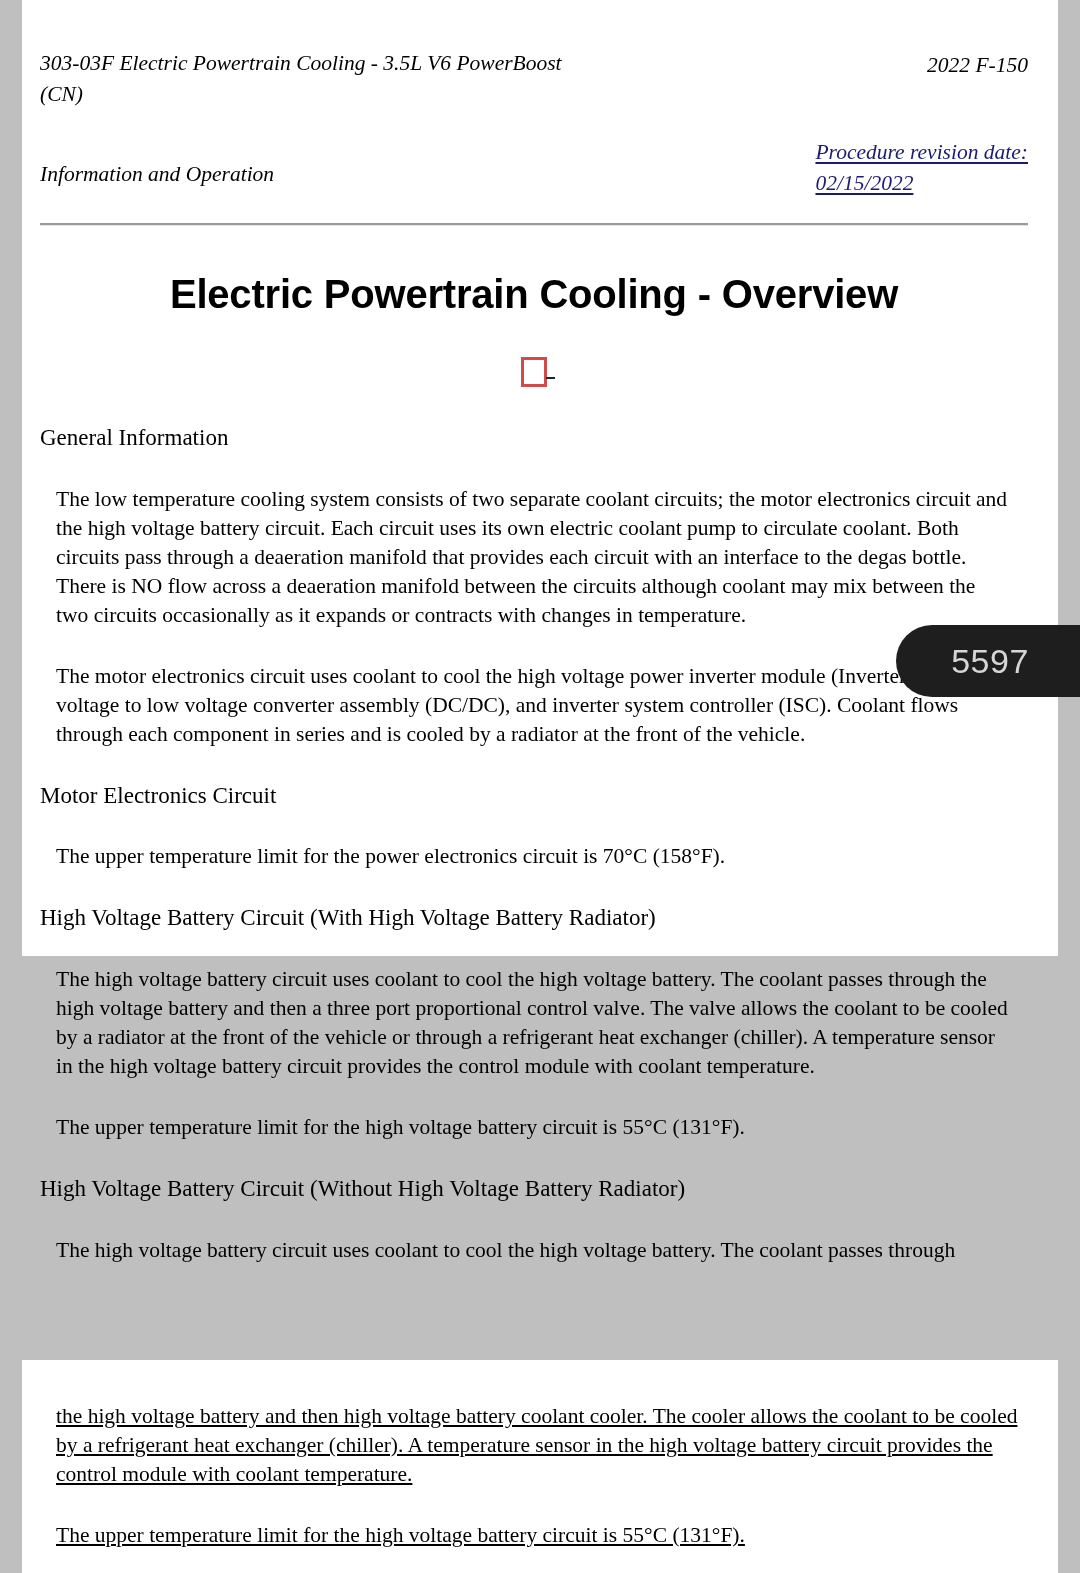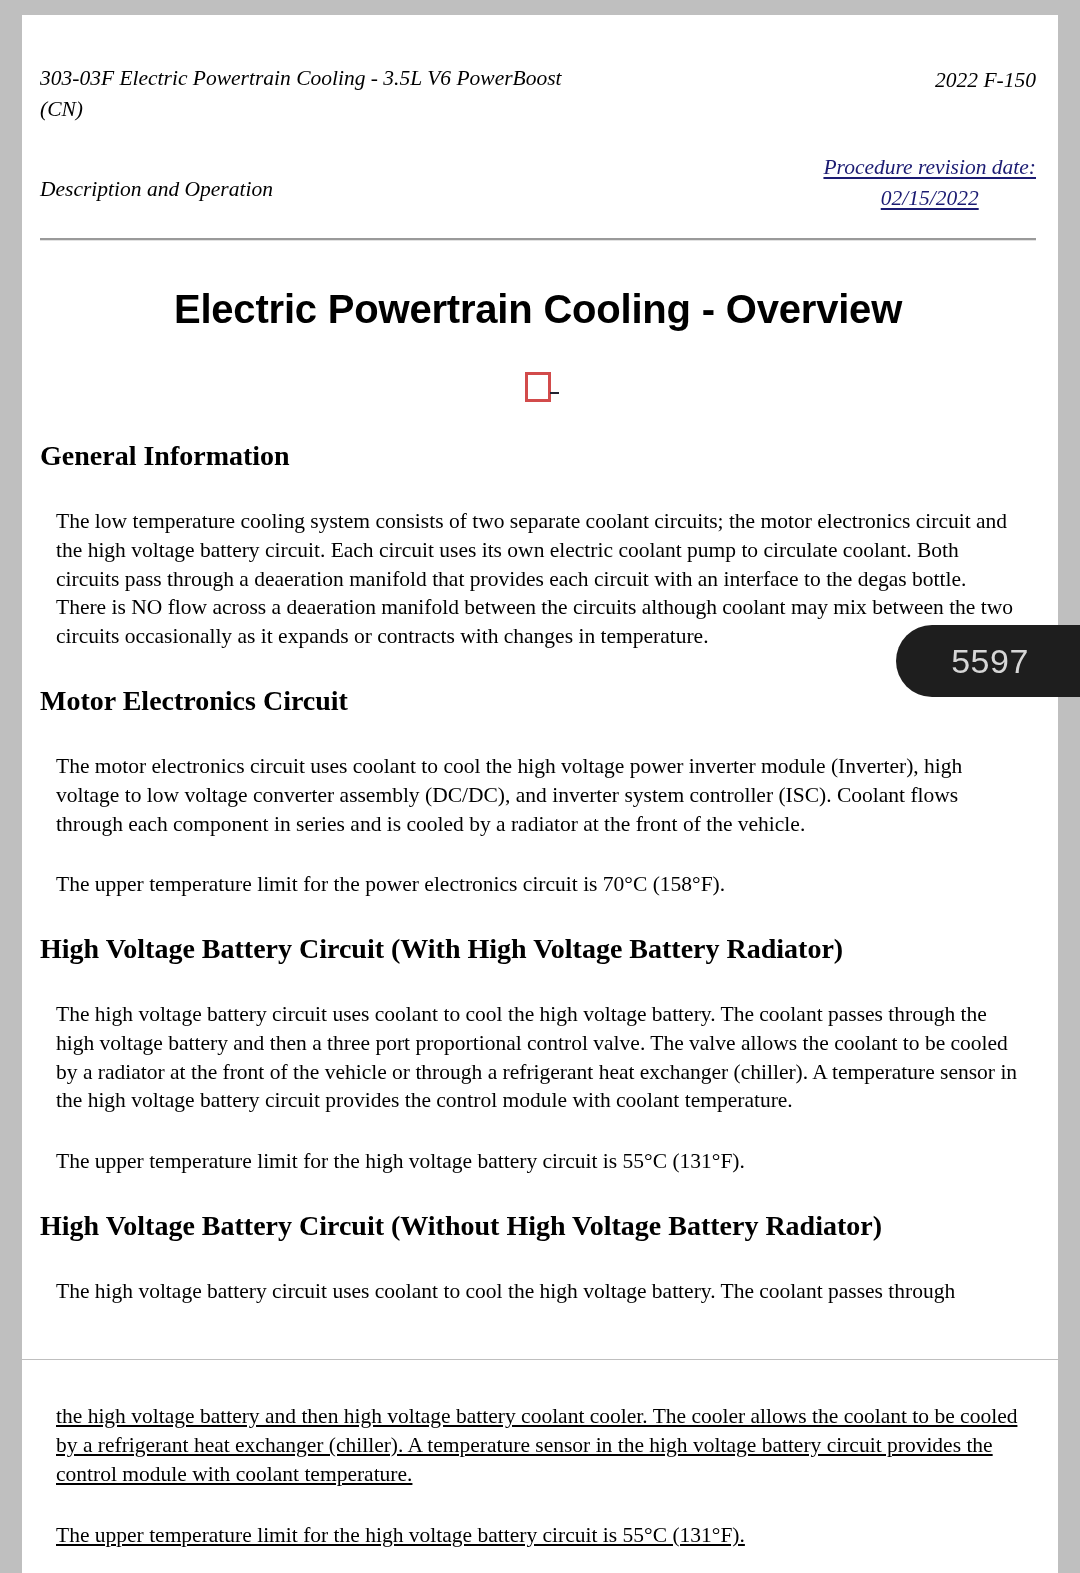--- a/index.html
+++ b/index.html
@@ -19,23 +19,23 @@
 
   
   .page {
     position: absolute;
     left: 22px;
     width: 1036px;
     background: #ffffff;
     box-sizing: border-box;
   }
   #page-1 {
-    top: 15px;
-    height: 1344px;
-    padding: 0 4px 0 0;
+    top: 0;
+    height: 956px;
+    padding: 0 12px 0 0;
   }
   #page-2 {
     top: 1360px;
     height: 266px;
     text-decoration: underline;
   }
 
   .page-inner {
     padding: 0 18px;
   }
@@ -71,21 +71,21 @@
     display: flex;
     align-items: flex-start;
     justify-content: space-between;
     margin-top: 28px;
   }
   .hdr-subtitle {
     display: block;
     padding-top: 22px;
   }
   .revision-block {
-    text-align: center;
+    text-align: left;
     color: #1b1b72;
     line-height: 1.45;
   }
   .revision-block .rev-label,
   .revision-block .rev-date {
     display: block;
     text-decoration: underline;
     text-underline-offset: 3px;
   }
 
@@ -133,22 +133,22 @@
     background: #222230;
   }
 
   
   .body-content {
     padding: 0 18px;
     margin-top: 26px;
   }
   h2.section-heading {
     font-family: "Liberation Serif", "DejaVu Serif", serif;
-    font-weight: bold;
-    font-size: 28px;
+    font-weight: normal;
+    font-size: 23px;
     margin: 0 0 0 0;
     line-height: 1.3;
   }
   p.body-text {
     font-size: 21.5px;
     line-height: 1.345;
     margin: 16px;
     text-align: left;
   }
   .blk {
@@ -197,21 +197,21 @@
           <span class="hdr-title-main">303-03F Electric Powertrain Cooling - 3.5L V6 PowerBoost</span>
           <span class="hdr-title-main">(CN)</span>
         </div>
         <div class="hdr-right">
           <span class="hdr-model">2022 F-150</span>
         </div>
       </div>
 
       <div class="hdr-row-2">
         <div>
-          <span class="hdr-subtitle">Description and Operation</span>
+          <span class="hdr-subtitle">Information and Operation</span>
         </div>
         <div class="revision-block">
           <span class="rev-label">Procedure revision date:</span>
           <span class="rev-date">02/15/2022</span>
         </div>
       </div>
 
       <hr class="header-rule">
     </div>
 
@@ -227,24 +227,24 @@
   <div class="body-content">
 
     <div class="blk">
       <h2 class="section-heading">General Information</h2>
     </div>
     <div class="blk">
       <p class="body-text">The low temperature cooling system consists of two separate coolant circuits; the motor electronics circuit and the high voltage battery circuit. Each circuit uses its own electric coolant pump to circulate coolant. Both circuits pass through a deaeration manifold that provides each circuit with an interface to the degas bottle. There is NO flow across a deaeration manifold between the circuits although coolant may mix between the two circuits occasionally as it expands or contracts with changes in temperature.</p>
     </div>
 
     <div class="blk">
+      <p class="body-text">The motor electronics circuit uses coolant to cool the high voltage power inverter module (Inverter), high voltage to low voltage converter assembly (DC/DC), and inverter system controller (ISC). Coolant flows through each component in series and is cooled by a radiator at the front of the vehicle.</p>
+    </div>
+    <div class="blk">
       <h2 class="section-heading">Motor Electronics Circuit</h2>
-    </div>
-    <div class="blk">
-      <p class="body-text">The motor electronics circuit uses coolant to cool the high voltage power inverter module (Inverter), high voltage to low voltage converter assembly (DC/DC), and inverter system controller (ISC). Coolant flows through each component in series and is cooled by a radiator at the front of the vehicle.</p>
     </div>
     <div class="blk">
       <p class="body-text">The upper temperature limit for the power electronics circuit is 70°C (158°F).</p>
     </div>
 
     <div class="blk">
       <h2 class="section-heading">High Voltage Battery Circuit (With High Voltage Battery Radiator)</h2>
     </div>
     <div class="blk">
       <p class="body-text">The high voltage battery circuit uses coolant to cool the high voltage battery. The coolant passes through the high voltage battery and then a three port proportional control valve. The valve allows the coolant to be cooled by a radiator at the front of the vehicle or through a refrigerant heat exchanger (chiller). A temperature sensor in the high voltage battery circuit provides the control module with coolant temperature.</p>

